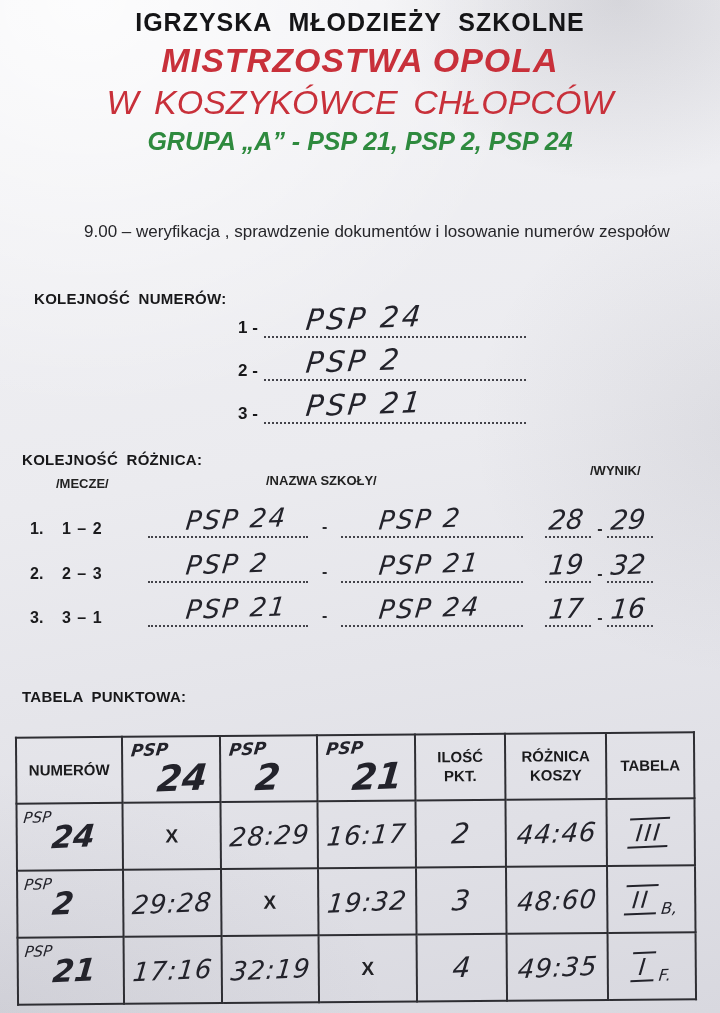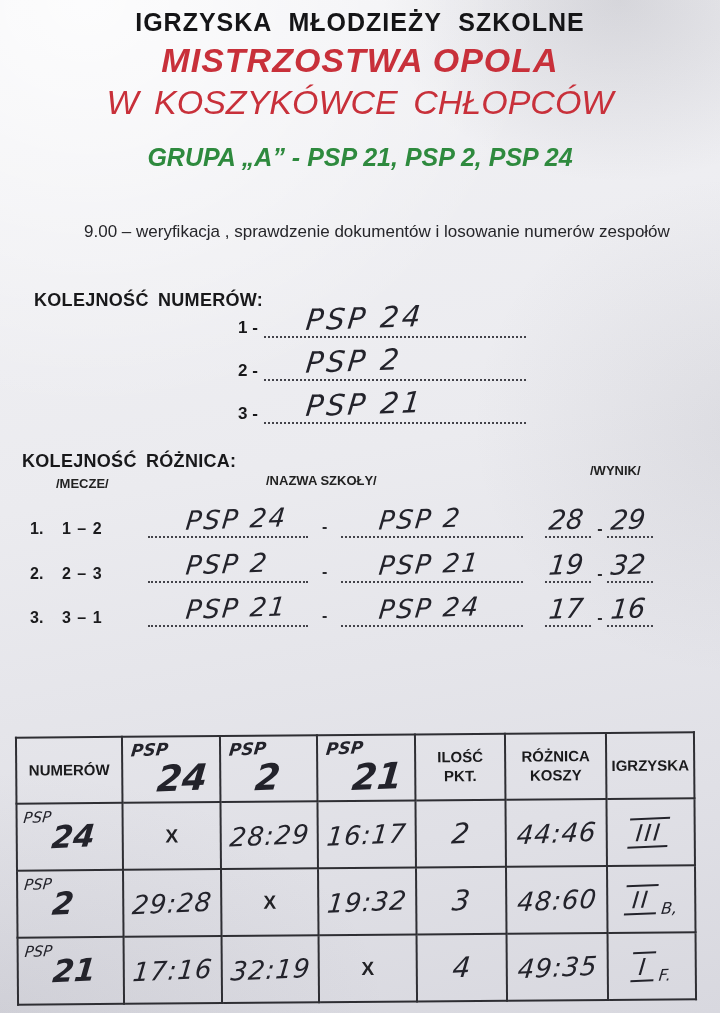--- a/index.html
+++ b/index.html
@@ -12,24 +12,24 @@
       radial-gradient(70% 45% at 104% 42%, rgba(95,95,110,0.10), rgba(95,95,110,0) 55%),
       radial-gradient(90% 40% at 0% 100%, rgba(95,95,110,0.10), rgba(95,95,110,0) 60%),
       linear-gradient(170deg,#f2f2f5 0%,#ebebef 45%,#e0e0e6 80%,#d8d8df 100%);
   }
   .abs{position:absolute;}
   .ctr{left:0;right:0;text-align:center;}
   
   .t1{top:8px;font-size:25px;font-weight:bold;letter-spacing:1px;word-spacing:9px;color:#151517;}
   .t2{top:41px;font-size:34px;font-weight:bold;font-style:italic;letter-spacing:1px;color:#c8303a;}
   .t3{top:83px;font-size:34px;font-weight:normal;font-style:italic;color:#c8303a;word-spacing:6px;}
-  .t4{top:127px;font-size:25px;font-weight:bold;font-style:italic;color:#2e8a3e;margin-top:16px;}
+  .t4{top:127px;font-size:25px;font-weight:bold;font-style:italic;color:#2e8a3e;}
   .t5{top:167px;font-size:20px;font-weight:bold;font-style:italic;color:#c04049;word-spacing:4px;}
   .t6{top:222px;left:84px;font-size:17px;color:#26262a;}
-  .sec-title{font-size:18px;font-weight:bold;color:#18181a;letter-spacing:.3px;word-spacing:4px;}
+  .sec-title{font-size:15px;font-weight:bold;color:#18181a;letter-spacing:.3px;word-spacing:4px;}
   
   .hw{font-family:"DejaVu Sans",sans-serif;font-style:italic;color:#23232b;display:inline-block;transform:rotate(-2deg) skewX(-8deg);}
   
   .dotline{position:relative;display:inline-block;border-bottom:2px dotted #43434a;vertical-align:bottom;}
   
   .num-row{position:absolute;left:238px;display:flex;align-items:flex-end;}
   .num-label{font-size:17px;font-weight:bold;margin-right:6px;color:#18181a;}
   .num-line{width:262px;height:40px;}
   .num-line .hw{position:absolute;left:42px;bottom:1px;font-size:29px;letter-spacing:3px;}
   
@@ -149,20 +149,21 @@
     </span>
     <span class="dotline s-line">
       <span class="hw">17</span>
     </span>
     <span class="s-dash">-</span>
     <span class="dotline s-line" style="margin-left:0;">
       <span class="hw">16</span>
     </span>
   </div>
 
+  <div class="abs sec-title" style="left:22px;top:688px;">TABELA PUNKTOWA:</div>
 
   <table class="score-table">
     <colgroup>
       <col style="width:106px">
         <col style="width:98px">
         <col style="width:97px">
         <col style="width:98px">
       <col style="width:90px">
         <col style="width:101px">
         <col style="width:88px">
@@ -183,21 +184,21 @@
           <span class="hw h-num">21</span>
         </th>
         <th>
           <span style="display:block">ILOŚĆ</span>
           <span style="display:block">PKT.</span>
         </th>
         <th>
           <span style="display:block">RÓŻNICA</span>
           <span style="display:block">KOSZY</span>
         </th>
-        <th>IGRZYSKA</th>
+        <th>TABELA</th>
       </tr>
     </thead>
     <tbody>
       <tr>
         <td class="school-cell">
           <span class="hw s-prefix">PSP</span>
           <span class="hw s-num">24</span>
         </td>
         <td class="cell-x">X</td>
         <td><span class="hw cell-hw">28:29</span></td>

